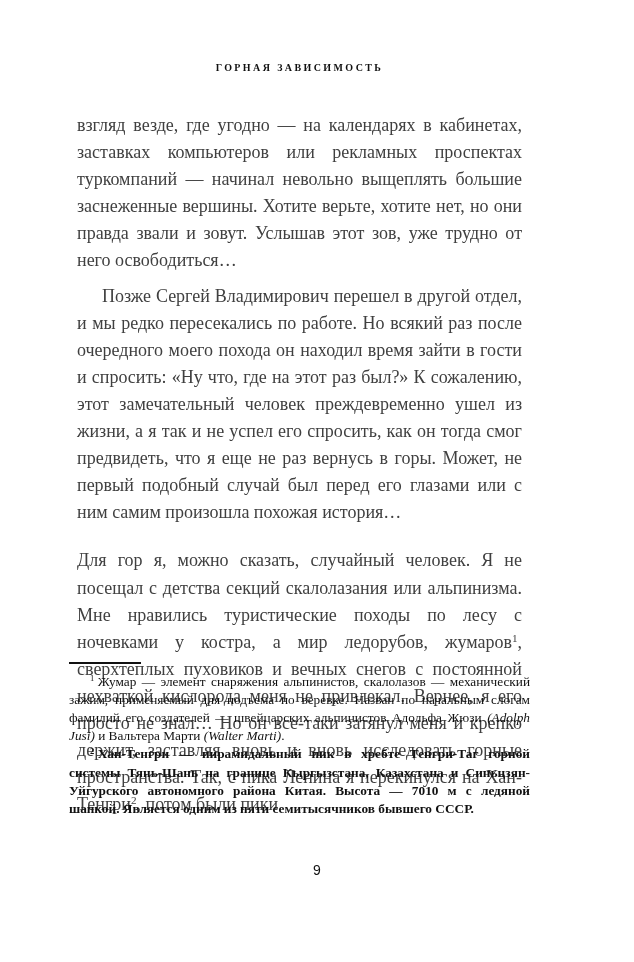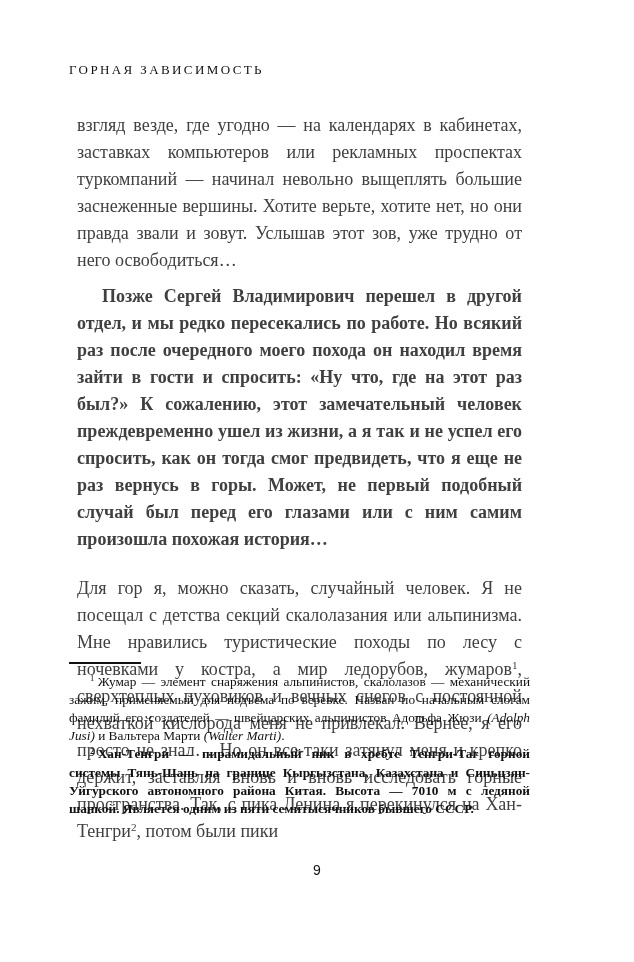--- a/index.html
+++ b/index.html
@@ -19,45 +19,44 @@
     margin: 0 auto;
     background: #ffffff;
     overflow: hidden;
     box-sizing: border-box;
   }
   .running-head {
     position: absolute;
     top: 62px;
     left: 69px;
     width: 461px;
-    text-align: left;
-    font-size: 13px;
+    text-align: center;
+    font-size: 10px;
     letter-spacing: 2.4px;
     text-transform: uppercase;
-    font-weight: 400;
+    font-weight: 700;
     color: #111111;
   }
   .text-column {
     position: absolute;
     top: 104px;
     left: 69px;
     width: 461px;
   }
   .body-par {
     margin: 8px;
     font-size: 18px;
     line-height: 27.1px;
     text-align: justify;
     text-justify: inter-word;
     hyphens: manual;
     color: #404040;
   }
   .body-par.indented {
     text-indent: 25px;
-    font-weight: bold;
   }
   .body-par.spaced-above {
     margin-top: 21px;
     font-family: Liberation Serif, serif;
   }
   sup.fn-ref {
     font-size: 0.62em;
     vertical-align: 0.52em;
     line-height: 0;
   }

